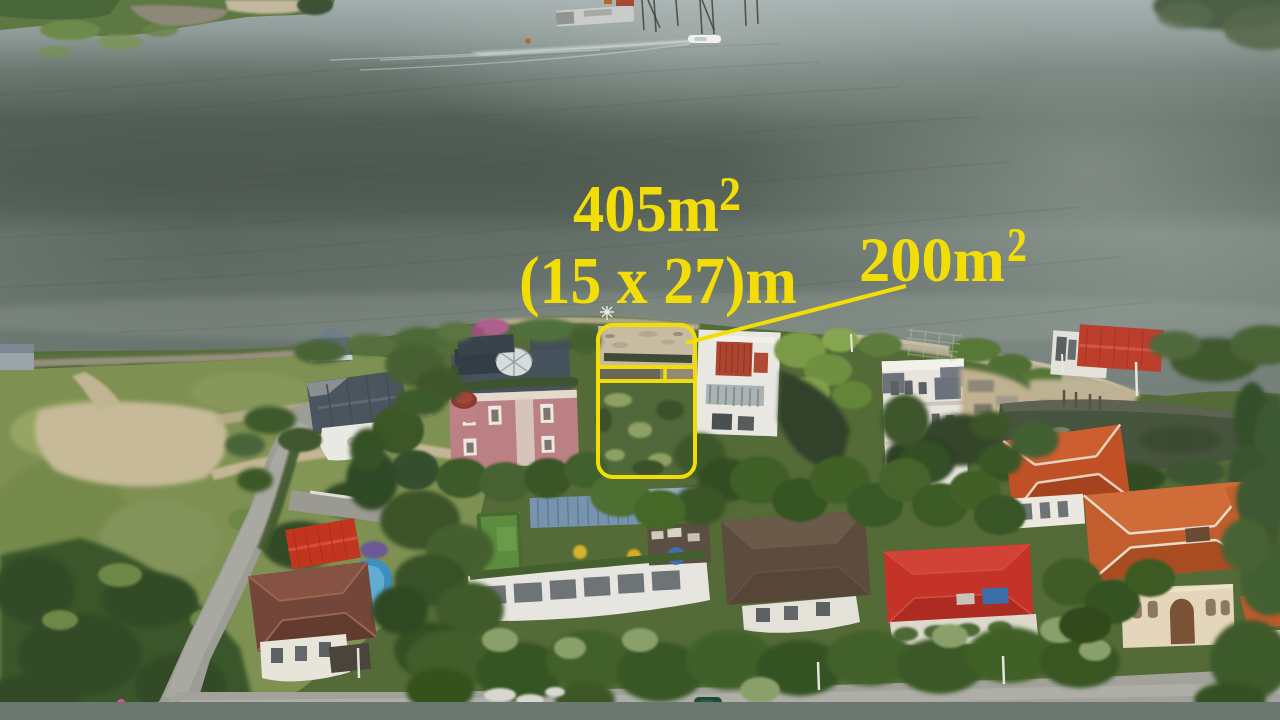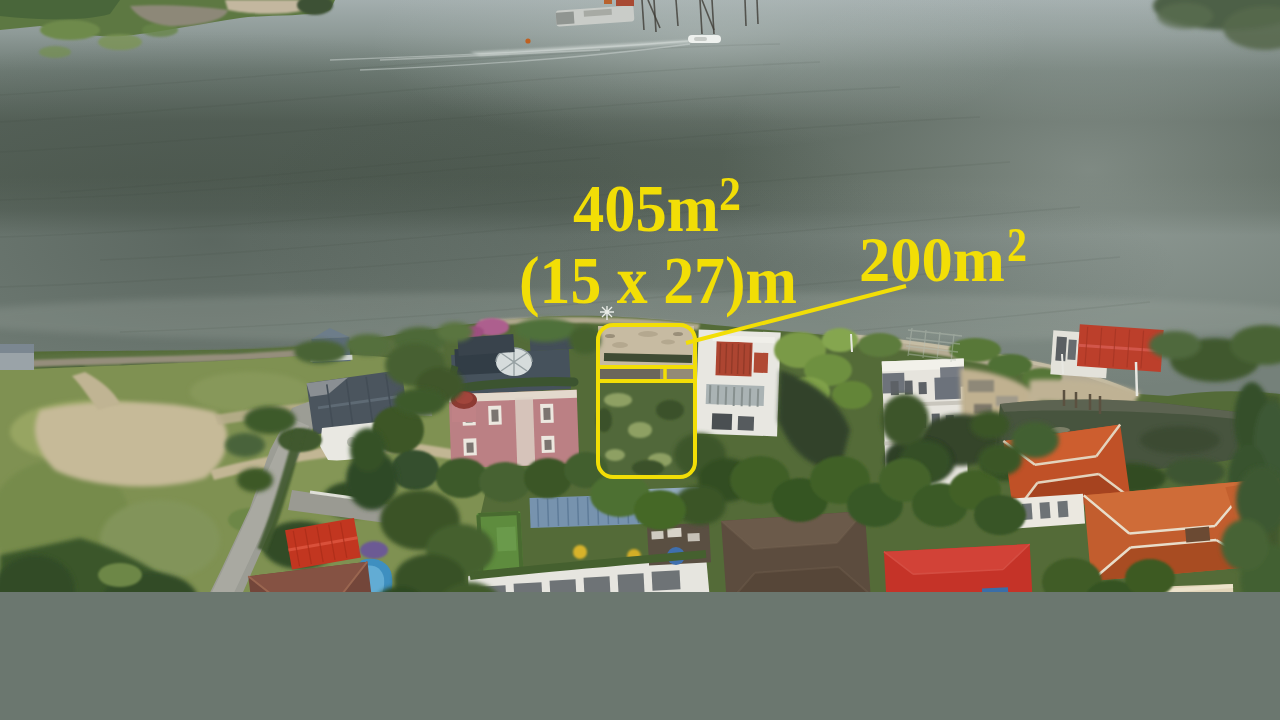--- a/index.html
+++ b/index.html
@@ -1,16 +1,16 @@
 <!DOCTYPE html>
 <html><head>
 <meta charset="utf-8">
 <style>
   html,body{margin:0;padding:0;background:#6b776f;}
-  #scene{width:1280px;height:592px;position:relative;overflow:hidden;font-family:"Liberation Sans",sans-serif;}
+  #scene{width:1280px;height:702px;position:relative;overflow:hidden;font-family:"Liberation Sans",sans-serif;}
 </style>
 </head>
 <body>
 <div id="scene">
 <svg width="1280" height="720" viewBox="0 0 1280 720" xmlns="http://www.w3.org/2000/svg">
 <defs>
   <linearGradient id="waterG" x1="0" y1="0" x2="0" y2="1">
     <stop offset="0" stop-color="#a3aeae"></stop>
     <stop offset="0.08" stop-color="#8e9a97"></stop>
     <stop offset="0.17" stop-color="#6d7a73"></stop>

